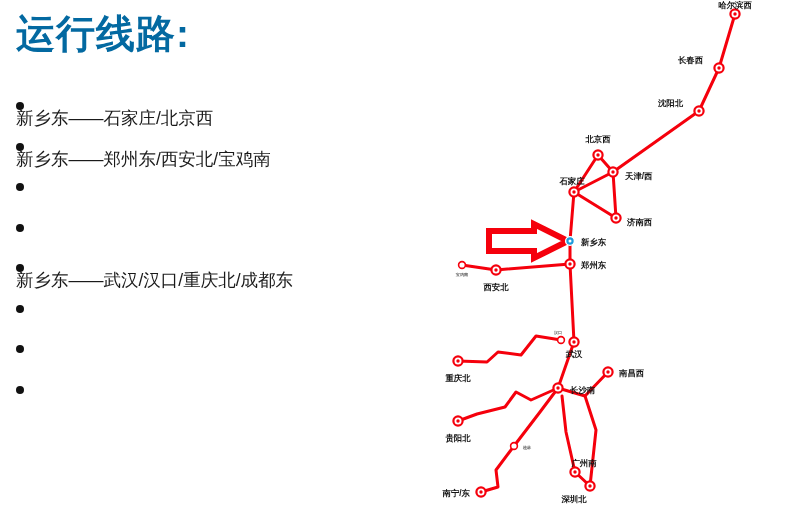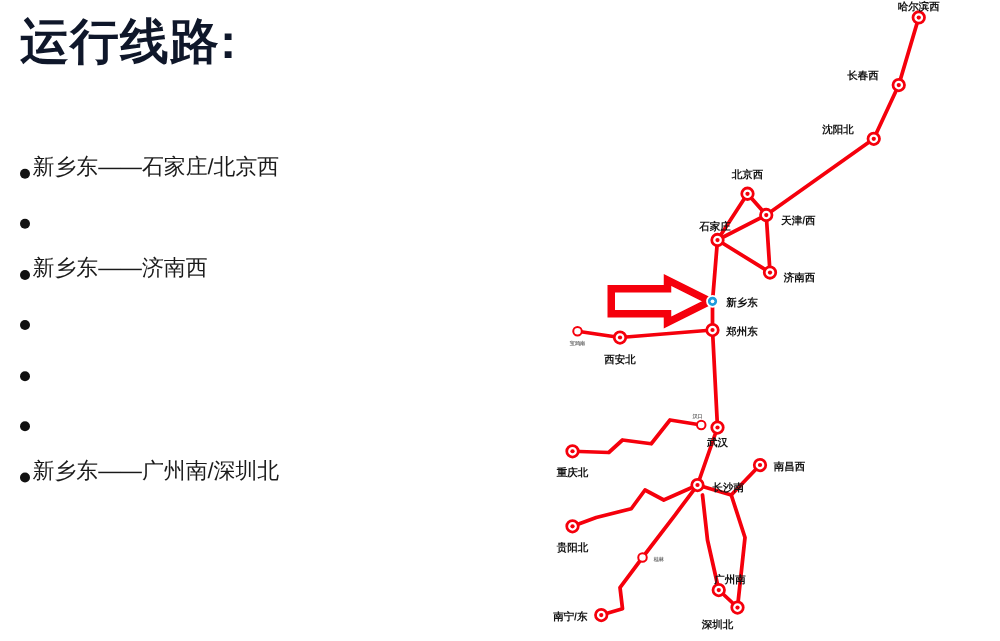--- a/index.html
+++ b/index.html
@@ -8,32 +8,32 @@
     font-family:"Liberation Sans","DejaVu Sans",sans-serif;
     position:relative;
   }
   #page-wrap{position:relative;width:800px;height:513px;}
 
   
   #text-panel{position:absolute;left:0;top:0;width:430px;height:513px;}
 
   #page-title{
     position:absolute;left:16px;top:14px;
-    font-size:39px;font-weight:bold;color:#0f172a;
+    font-size:39px;font-weight:bold;color:#0369a1;
     letter-spacing:1px;line-height:1.05;white-space:nowrap;
   }
 
   #route-list{
     position:absolute;left:16px;top:102px;width:410px;
     list-style:none;margin:0;padding:0;
   }
   #route-list li{
     font-size:17.5px;color:#1a1a1a;line-height:1;
     height:40.5px;white-space:nowrap;
-    display:flex;align-items:flex-end;
+    display:flex;align-items:flex-start;flex-direction:column;
   }
   .bullet{
     display:inline-block;width:8px;height:8px;border-radius:50%;
     background:#111;margin-right:2px;flex:0 0 auto;
   }
   .route-text{display:inline-block;}
 
   
   #map{position:absolute;left:430px;top:0;width:370px;height:443px;}
   #map svg{display:block;}
@@ -56,37 +56,40 @@
 
     <div id="page-title">运行线路:</div>
 
     <ul id="route-list">
       <li>
         <span class="bullet"></span>
         <span class="route-text">新乡东——石家庄/北京西</span>
       </li>
       <li>
         <span class="bullet"></span>
-      </li>
-      <li>
-        <span class="bullet"></span>
-        <span class="route-text">新乡东——济南西</span>
-      </li>
-      <li>
-        <span class="bullet"></span>
-      </li>
-      <li>
-        <span class="bullet"></span>
-      </li>
-      <li>
-        <span class="bullet"></span>
-      </li>
-      <li>
-        <span class="bullet"></span>
-        <span class="route-text">新乡东——广州南/深圳北</span>
+        <span class="route-text">新乡东——郑州东/西安北/宝鸡南</span>
+      </li>
+      <li>
+        <span class="bullet"></span>
+      </li>
+      <li>
+        <span class="bullet"></span>
+      </li>
+      <li>
+        <span class="bullet"></span>
+        <span class="route-text">新乡东——武汉/汉口/重庆北/成都东</span>
+      </li>
+      <li>
+        <span class="bullet"></span>
+      </li>
+      <li>
+        <span class="bullet"></span>
+      </li>
+      <li>
+        <span class="bullet"></span>
       </li>
     </ul>
   </div>
 
   <div id="map">
     <svg width="370" height="513" viewBox="430 0 370 513" xmlns="http://www.w3.org/2000/svg">
 
       <g fill="none" stroke="#f5000c" stroke-width="3" stroke-linecap="round" stroke-linejoin="round">
 
         <path d="M 574 192 L 613 172 L 699 111 L 719 68 L 735 14"></path>

